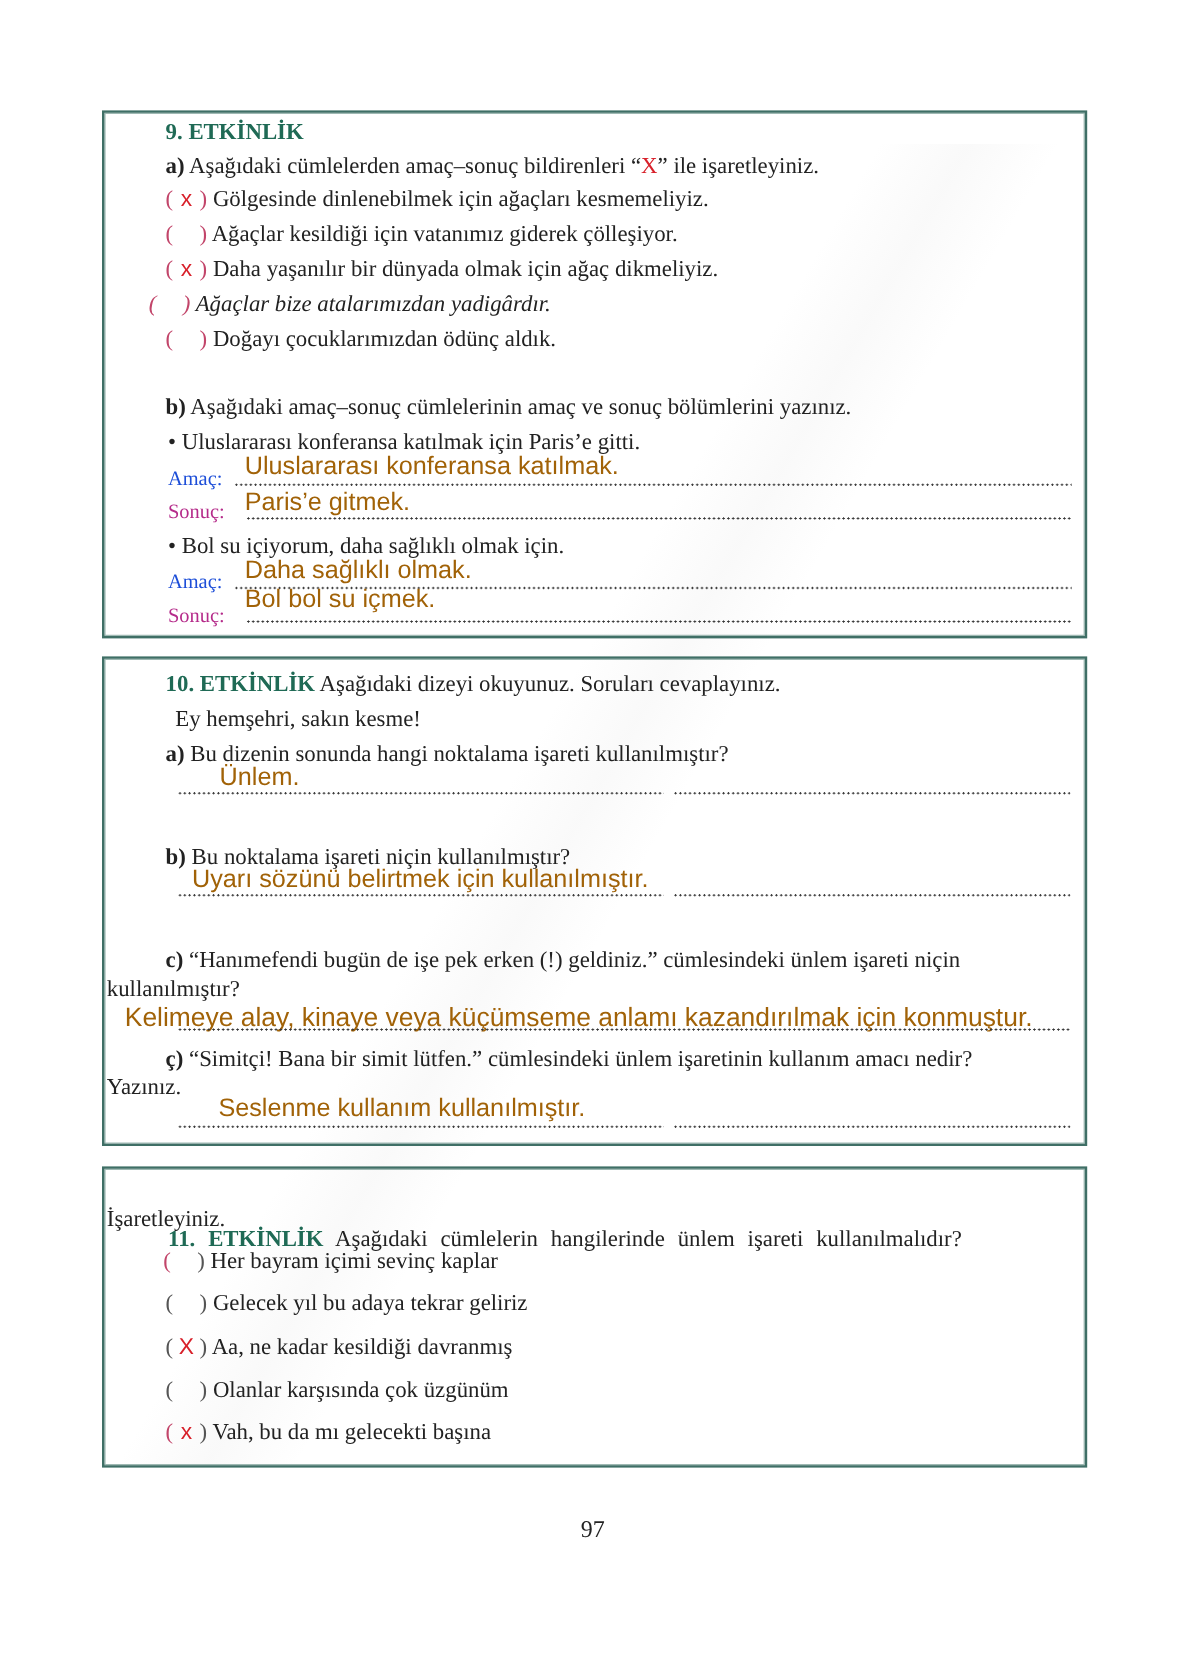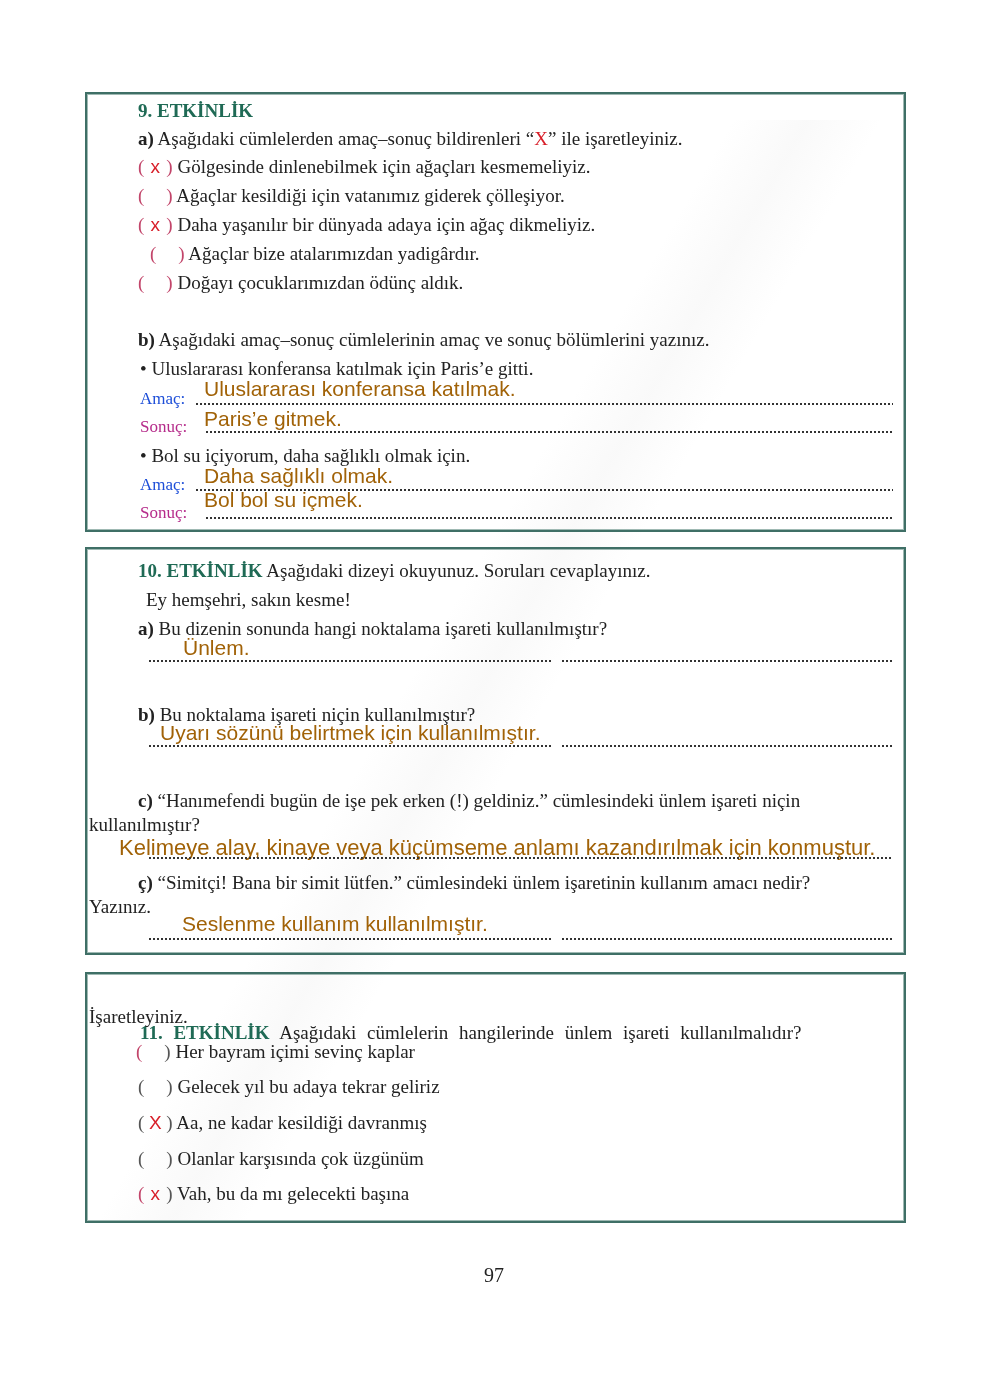--- a/index.html
+++ b/index.html
@@ -55,23 +55,23 @@
 <div class="line serif" style="left:138px; top:156px;">
   <span class="par">(</span><span class="mark">x</span><span class="par">)</span>
   <span>Gölgesinde dinlenebilmek için ağaçları kesmemeliyiz.</span>
 </div>
 <div class="line serif" style="left:138px; top:185px;">
   <span class="par">(</span><span class="mark"></span><span class="par">)</span>
   <span>Ağaçlar kesildiği için vatanımız giderek çölleşiyor.</span>
 </div>
 <div class="line serif" style="left:138px; top:214px;">
   <span class="par">(</span><span class="mark">x</span><span class="par">)</span>
-  <span>Daha yaşanılır bir dünyada adaya için ağaç dikmeliyiz.</span>
+  <span>Daha yaşanılır bir dünyada olmak için ağaç dikmeliyiz.</span>
 </div>
-<div class="line serif" style="left:150px; top:243px;">
+<div class="line serif" style="left:124px; top:243px;font-style:italic;">
   <span class="par">(</span><span class="mark"></span><span class="par">)</span>
   <span>Ağaçlar bize atalarımızdan yadigârdır.</span>
 </div>
 <div class="line serif" style="left:138px; top:272px;">
   <span class="par">(</span><span class="mark"></span><span class="par">)</span>
   <span>Doğayı çocuklarımızdan ödünç aldık.</span>
 </div>
 
 <div class="line serif" style="left:138px; top:329px;">
   <span class="lbl">b)</span>
@@ -120,21 +120,21 @@
 </div>
 <div class="ans" style="left:160px; top:721px;">Uyarı sözünü belirtmek için kullanılmıştır.</div>
 <div class="dots" style="left:148px; top:745px; width:405px;"></div>
 <div class="dots" style="left:561px; top:745px; width:331px;"></div>
 
 <div class="line serif" style="left:138px; top:790px;">
   <span class="lbl">c)</span>
   <span>“Hanımefendi bugün de işe pek erken (!) geldiniz.” cümlesindeki ünlem işareti niçin</span>
 </div>
 <div class="line serif" style="left:89px; top:814px;">kullanılmıştır?</div>
-<div class="ans" style="left:119px; top:835px; font-size:22px;">Kelimeye alay, kinaye veya küçümseme anlamı kazandırılmak için konmuştur.</div>
+<div class="ans" style="left:104px; top:835px; font-size:22px;">Kelimeye alay, kinaye veya küçümseme anlamı kazandırılmak için konmuştur.</div>
 <div class="dots" style="left:148px; top:857px; width:744px;"></div>
 
 <div class="line serif" style="left:138px; top:872px;">
   <span class="lbl">ç)</span>
   <span>“Simitçi! Bana bir simit lütfen.” cümlesindeki ünlem işaretinin kullanım amacı nedir?</span>
 </div>
 <div class="line serif" style="left:89px; top:896px;">Yazınız.</div>
 <div class="ans" style="left:182px; top:912px;">Seslenme kullanım kullanılmıştır.</div>
 <div class="dots" style="left:148px; top:938px; width:405px;"></div>
 <div class="dots" style="left:561px; top:938px; width:331px;"></div>

